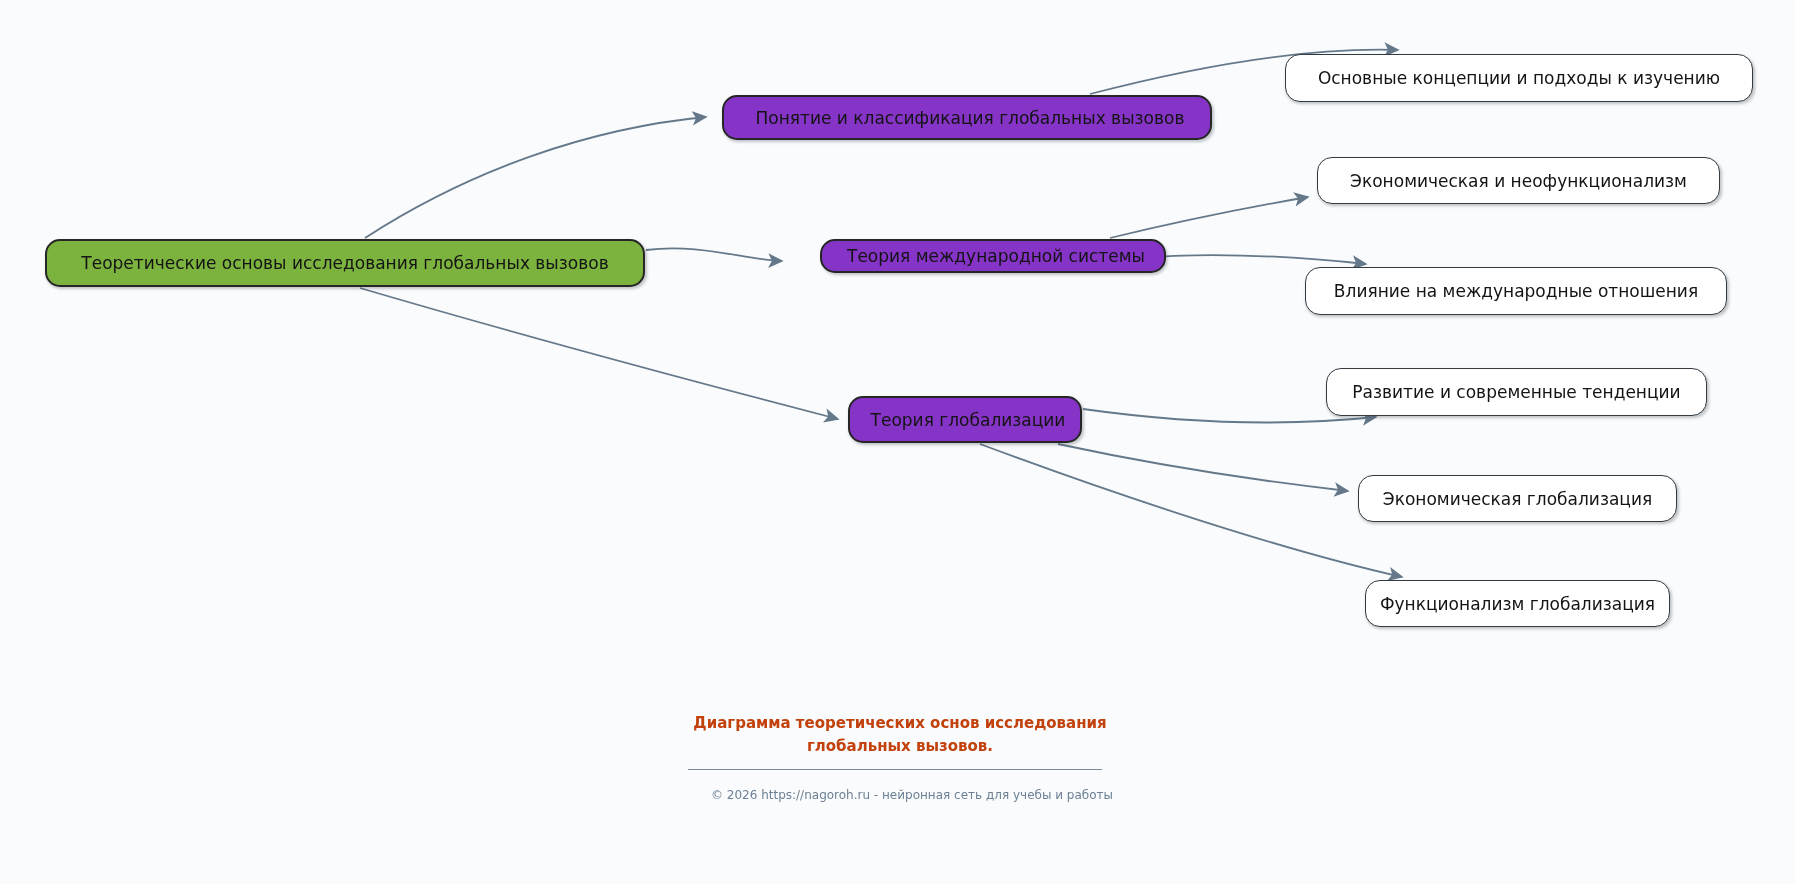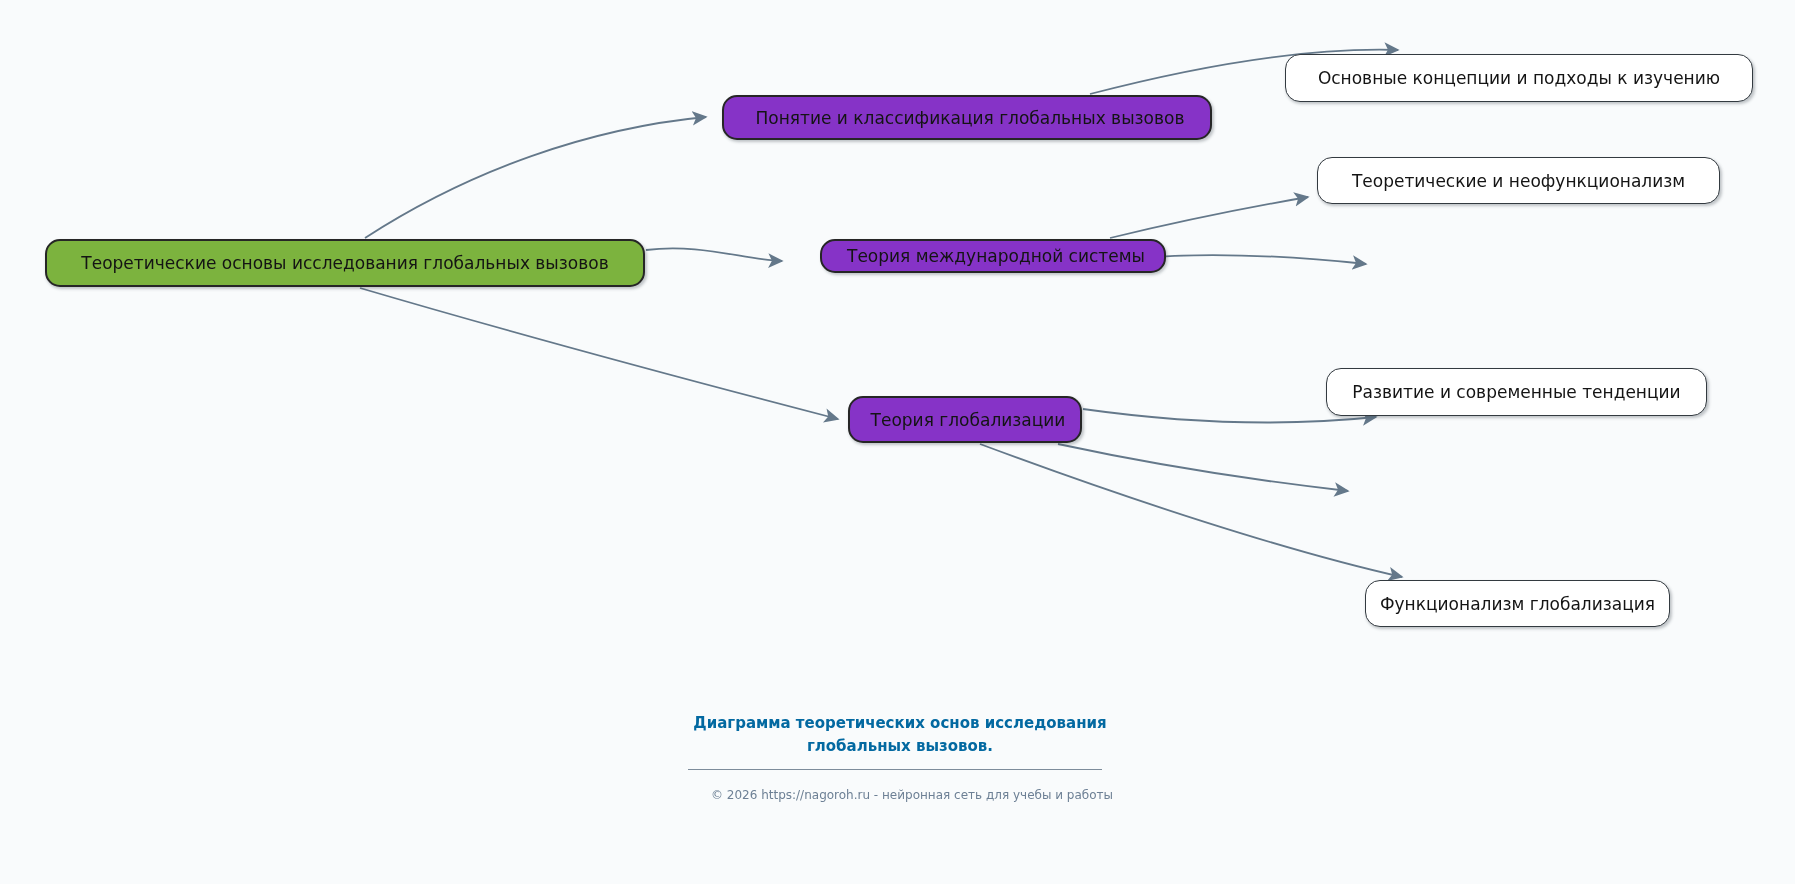--- a/index.html
+++ b/index.html
@@ -32,21 +32,21 @@
   .n-leaf1  {left:1285px;top:54px;  width:468px; height:48px;}
   .n-leaf2  {left:1317px;top:157px; width:403px; height:47px;}
   .n-leaf3  {left:1305px;top:267px; width:422px; height:48px;}
   .n-leaf4  {left:1326px;top:368px; width:381px; height:48px;}
   .n-leaf5  {left:1358px;top:475px; width:319px; height:47px;}
   .n-leaf6  {left:1365px;top:580px; width:305px; height:47px;}
 
   .caption{
     position:absolute;left:600px;top:712px;width:600px;
     text-align:center;font-size:15px;font-weight:bold;
-    color:#0369a1;line-height:1.55;
+    color:#c2410c;line-height:1.55;
   }
   .divider{
     position:absolute;left:688px;top:769px;width:414px;
     border-top:1.4px solid #7d8c9b;
   }
   .footer{
     position:absolute;left:487px;top:788px;width:850px;
     text-align:center;font-size:12px;color:#6d8095;
   }
 </style>
@@ -72,22 +72,24 @@
     <path class="edge" d="M 980 444 C 1130 500, 1290 552, 1402 577" marker-end="url(#arrow)"></path>
   </svg>
 
   <div class="node root n-root">Теоретические основы исследования глобальных вызовов</div>
 
   <div class="node branch n-branch1">Понятие и классификация глобальных вызовов</div>
   <div class="node branch n-branch2">Теория международной системы</div>
   <div class="node branch n-branch3">Теория глобализации</div>
 
   <div class="node leaf n-leaf1">Основные концепции и подходы к изучению</div>
-  <div class="node leaf n-leaf2">Теоретические и неофункционализм</div>
+  <div class="node leaf n-leaf2">Экономическая и неофункционализм</div>
+  <div class="node leaf n-leaf3">Влияние на международные отношения</div>
   <div class="node leaf n-leaf4">Развитие и современные тенденции</div>
+  <div class="node leaf n-leaf5">Экономическая глобализация</div>
   <div class="node leaf n-leaf6">Функционализм глобализация</div>
 
   <div class="caption">
     <div>Диаграмма теоретических основ исследования</div>
     <div>глобальных вызовов.</div>
   </div>
 
   <div class="divider"></div>
 
   <div class="footer">© 2026 https://nagoroh.ru - нейронная сеть для учебы и работы</div>

